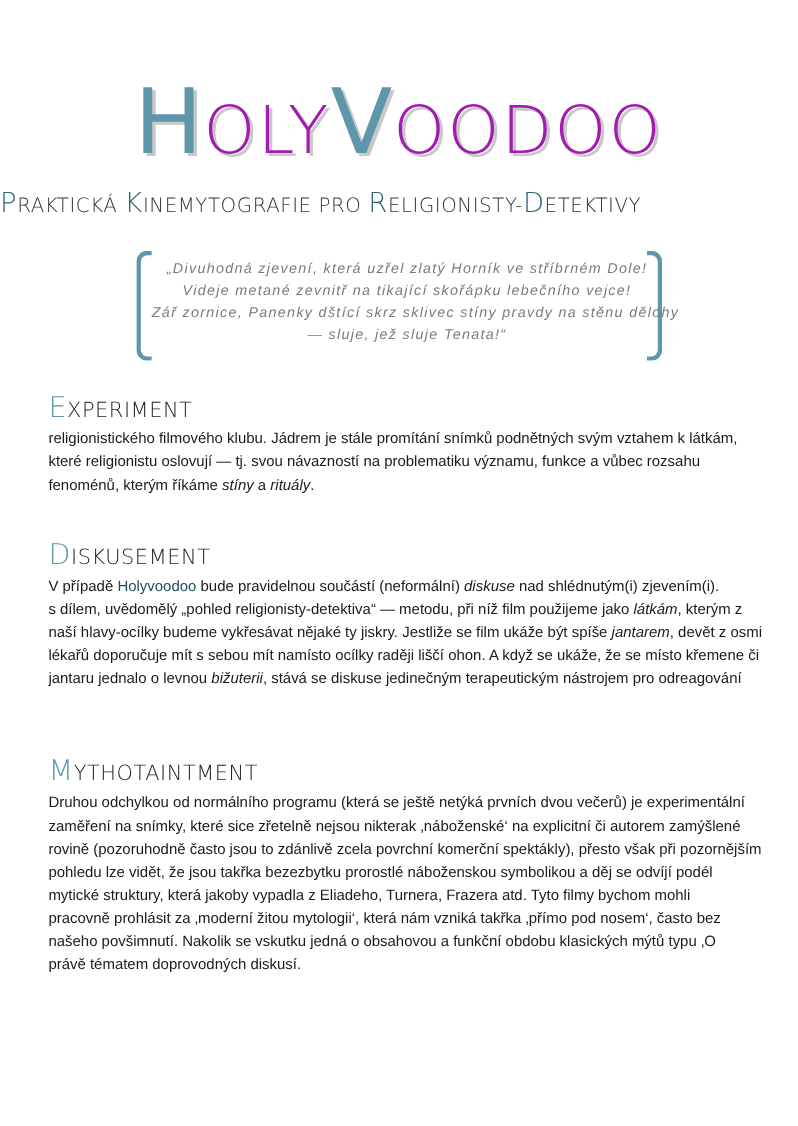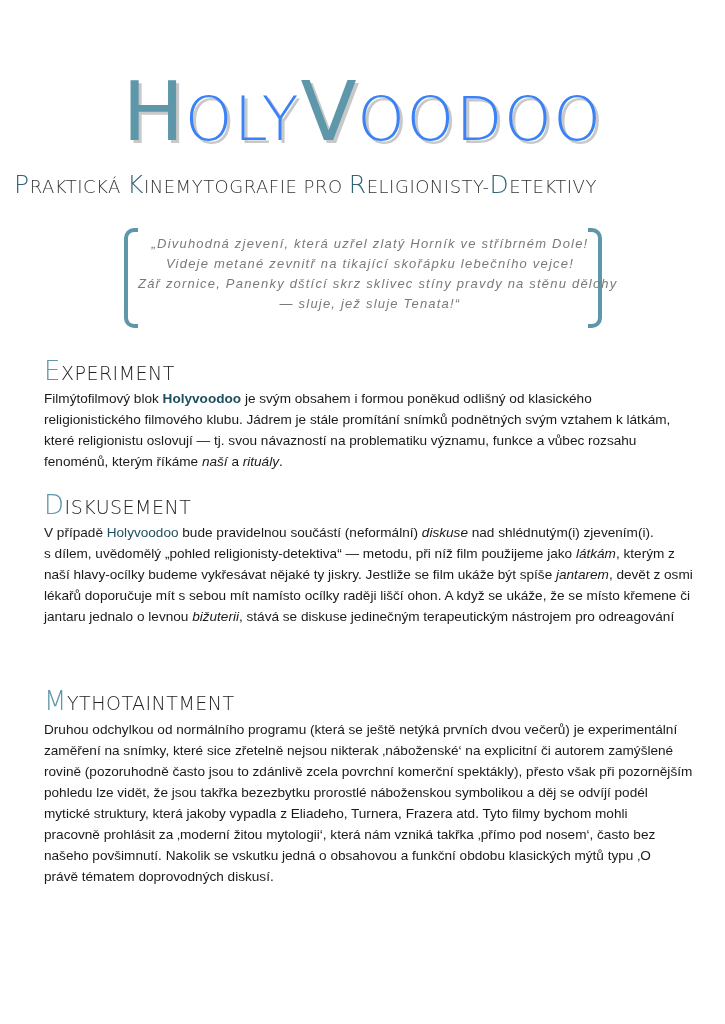--- a/index.html
+++ b/index.html
@@ -4,23 +4,23 @@
 <style>
   html, body { margin: 0; padding: 0; background: #ffffff; }
   body { width: 725px; height: 1024px; position: relative; overflow: hidden; font-family: "Liberation Sans", sans-serif; color: #1a1a1a; }
   .title {
     position: absolute; left: 0; top: 64px; width: 725px; text-align: center;
     font-family: "DejaVu Sans", sans-serif; font-weight: 300; letter-spacing: 1px;
     text-shadow: 3px 3px 0 #c8c8c8;
     white-space: nowrap;
   }
   .title .big { font-size: 82px; color: #5e97aa; font-weight: 400; }
-  .title .small { font-size: 60px; color: #3b82f6; font-weight: 300; letter-spacing: 2px; }
+  .title .small { font-size: 60px; color: #a21caf; font-weight: 300; letter-spacing: 2px; }
   .subtitle {
-    position: absolute; left: 0; top: 170px; width: 611px; text-align: center;
+    position: absolute; left: 0; top: 170px; width: 611px; 
     font-family: "DejaVu Sans", sans-serif; color: #333; white-space: nowrap;
     letter-spacing: 0.5px; font-weight: 300;
   }
   .subtitle .cap { font-size: 25px; color: #2e6476; }
   .subtitle .sc { font-size: 18px; }
   .quote-box { position: absolute; left: 124px; top: 228px; width: 478px; height: 94px; }
   .bracket { position: absolute; top: 0; width: 10px; height: 92px; border: 4px solid #5e97aa; }
   .bracket.left { left: 0; border-right: none; border-radius: 10px 0 0 10px; }
   .bracket.right { right: 0; border-left: none; border-radius: 0 10px 10px 0; }
   .quote-lines { position: absolute; left: 14px; right: 0; top: 6px; text-align: center; }
@@ -55,24 +55,23 @@
     <div class="quote-line">Videje metané zevnitř na tikající skořápku lebečního vejce!</div>
     <div class="quote-line">Zář zornice, Panenky dštící skrz sklivec stíny pravdy na stěnu dělohy</div>
     <div class="quote-line">— sluje, jež sluje Tenata!“</div>
   </div>
 </div>
 
 <div class="section-head" style="top:356px;">
   <span class="cap">E</span><span class="sc">XPERIMENT</span>
 </div>
 <div class="para" style="top:388px;">
-    <p><span>Filmýtofilmový blok </span><strong class="brand-bold">Holyvoodoo</strong><span> je svým obsahem i formou poněkud odlišný od klasického</span></p>
     <p><span>religionistického filmového klubu. Jádrem je stále promítání snímků podnětných svým vztahem k látkám,</span></p>
     <p><span>které religionistu oslovují — tj. svou návazností na problematiku významu, funkce a vůbec rozsahu</span></p>
-    <p><span>fenoménů, kterým říkáme </span><em>naší</em><span> a </span><em>rituály</em><span>.</span></p>
+    <p><span>fenoménů, kterým říkáme </span><em>stíny</em><span> a </span><em>rituály</em><span>.</span></p>
   </div>
 
 <div class="section-head" style="top:490px;">
   <span class="cap">D</span><span class="sc">ISKUSEMENT</span>
 </div>
 <div class="para" style="top:522px;">
     <p><span>V případě </span><span class="brand">Holyvoodoo</span><span> bude pravidelnou součástí (neformální) </span><em>diskuse</em><span> nad shlédnutým(i) zjevením(i).</span></p>
     <p><span>s dílem, uvědomělý „pohled religionisty-detektiva“ — metodu, při níž film použijeme jako </span><em>látkám</em><span>, kterým z</span></p>
     <p><span>naší hlavy-ocílky budeme vykřesávat nějaké ty jiskry. Jestliže se film ukáže být spíše </span><em>jantarem</em><span>, devět z osmi</span></p>
     <p><span>lékařů doporučuje mít s sebou mít namísto ocílky raději liščí ohon. A když se ukáže, že se místo křemene či</span></p>

